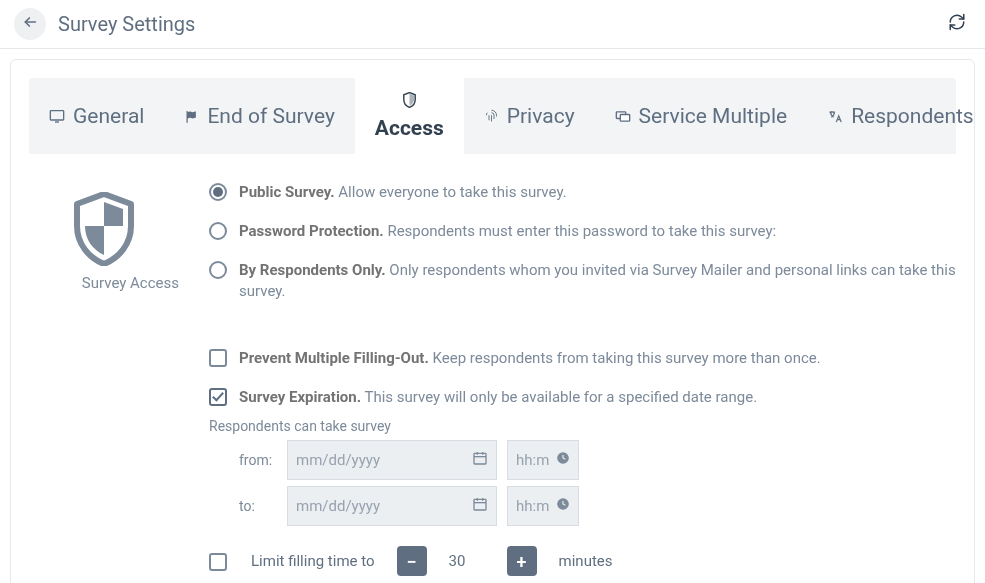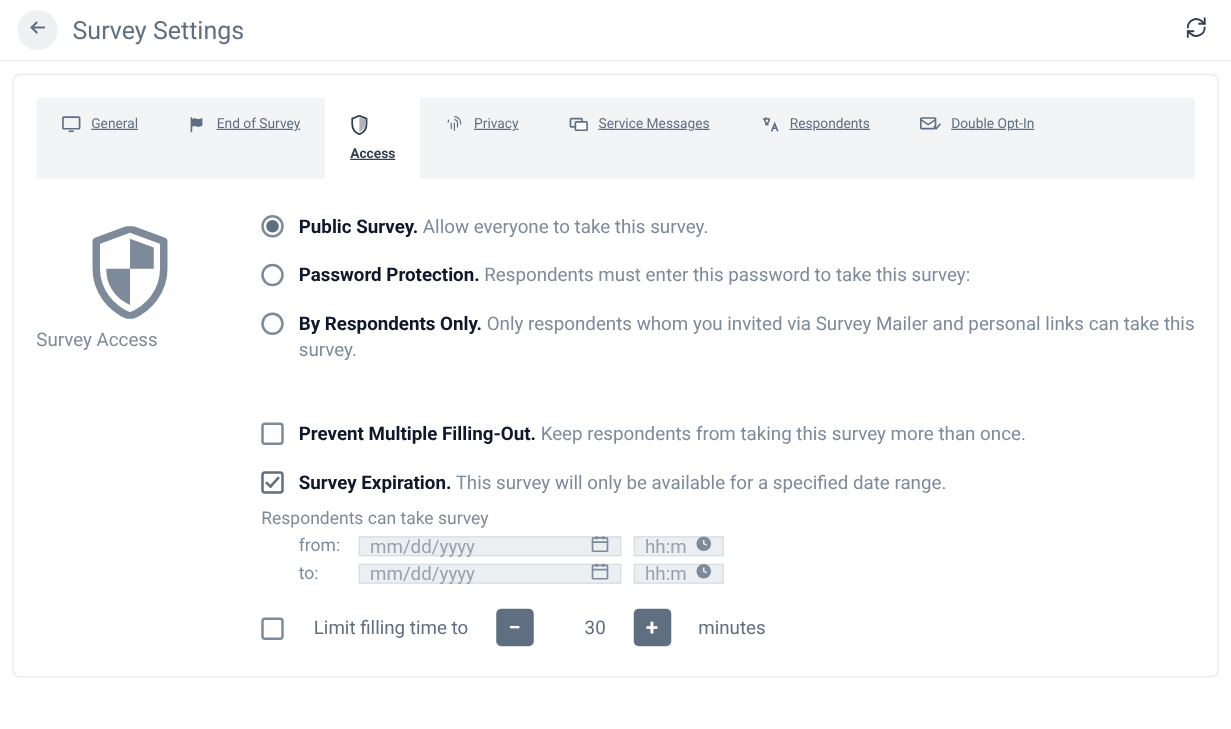--- a/index.html
+++ b/index.html
@@ -45,43 +45,43 @@
     padding: 0;
   }
   .tabs {
     display: flex;
     background: #f2f4f6;
     border-radius: 4px 4px 0 0;
     margin: 18px 18px 0 18px;
   }
   .tab {
     display: flex;
+    align-items: center;
     gap: 8px;
     padding: 14px 20px;
     color: #5f6f81;
-    font-size: 11px;
+    font-size: 21px;
     cursor: pointer;
     white-space: nowrap;
-    text-decoration: underline;
   }
   .tab.active {
     background: #fff;
     font-weight: 700;
     color: #32414f;
     flex-direction: column;
   }
   .tab .icon svg { display: block; }
   .content {
     display: flex;
     padding: 28px 18px 24px 18px;
     gap: 30px;
   }
   .left-col {
     width: 150px;
-    text-align: left;
+    text-align: right;
     flex-shrink: 0;
   }
   .shield-icon {
     margin: 10px auto 8px auto;
     width: 62px; height: 74px;
   }
   .left-label {
     color: #7c8a9a;
     font-size: 15px;
   }
@@ -115,21 +115,21 @@
   .checkbox.checked::after {
     content: "";
     position: absolute;
     left: 4px; top: 0px;
     width: 4px; height: 9px;
     border: solid #5f6f81;
     border-width: 0 2.5px 2.5px 0;
     transform: rotate(42deg);
   }
   .opt-text { line-height: 1.4; }
-  .opt-title { font-weight: 700; color: #0f172a; }
+  .opt-title { font-weight: 700; color: #737373; }
   .opt-desc { color: #7c8a9a; }
   .gap { height: 28px; }
   .exp-sub {
     color: #7c8a9a;
     font-size: 14px;
     margin-top: -8px;
     margin-bottom: 6px;
   }
   .date-row {
     margin-left: 30px;
@@ -140,21 +140,21 @@
   }
   .date-label {
     width: 38px;
     text-align: left;
     color: #7c8a9a;
     font-size: 14px;
   }
   .date-input, .time-input {
     background: #eceff2;
     border: 1px solid #d8dde3;
-    height: 16px;
+    height: 40px;
     display: flex;
     align-items: center;
     padding: 0 8px;
     color: #97a2ae;
     font-size: 15px;
     cursor: text;
   }
   .date-input { width: 210px; justify-content: space-between; }
   .time-input { width: 72px; justify-content: space-between; }
   .time-input .val {
@@ -179,21 +179,21 @@
     color: #fff;
     border-radius: 4px;
     display: flex; align-items: center; justify-content: center;
     font-size: 18px;
     font-weight: 600;
     cursor: pointer;
     user-select: none;
   }
   .stepper-val {
     min-width: 36px;
-    text-align: right;
+    text-align: left;
     color: #5f6f81;
     font-size: 15px;
   }
   .minutes-label {
     color: #5f6f81;
     font-size: 15px;
   }
 </style>
 </head>
 <body>
@@ -261,21 +261,21 @@
         </span>
       <span>Privacy</span>
     </div>
     <div class="tab">
       <span class="icon">
           <svg width="16" height="15" viewBox="0 0 24 22" fill="none" stroke="#5f6f81" stroke-width="2">
             <rect x="2" y="4" width="14" height="10" rx="1"></rect>
             <rect x="8" y="8" width="14" height="10" rx="1" fill="#fff"></rect>
           </svg>
         </span>
-      <span>Service Messages</span>
+      <span>Service Multiple</span>
     </div>
     <div class="tab">
       <span class="icon">
           <svg width="16" height="15" viewBox="0 0 24 24" fill="#5f6f81">
             <path d="M3 5h9M7 3v2M5 5c0 3 2 6 5 8M11 5c0 3-2 6-5 8" fill="none" stroke="#5f6f81" stroke-width="2"></path>
             <path d="M14 21l4-10 4 10M15.5 17h5" fill="none" stroke="#5f6f81" stroke-width="2"></path>
           </svg>
         </span>
       <span>Respondents</span>
     </div>

